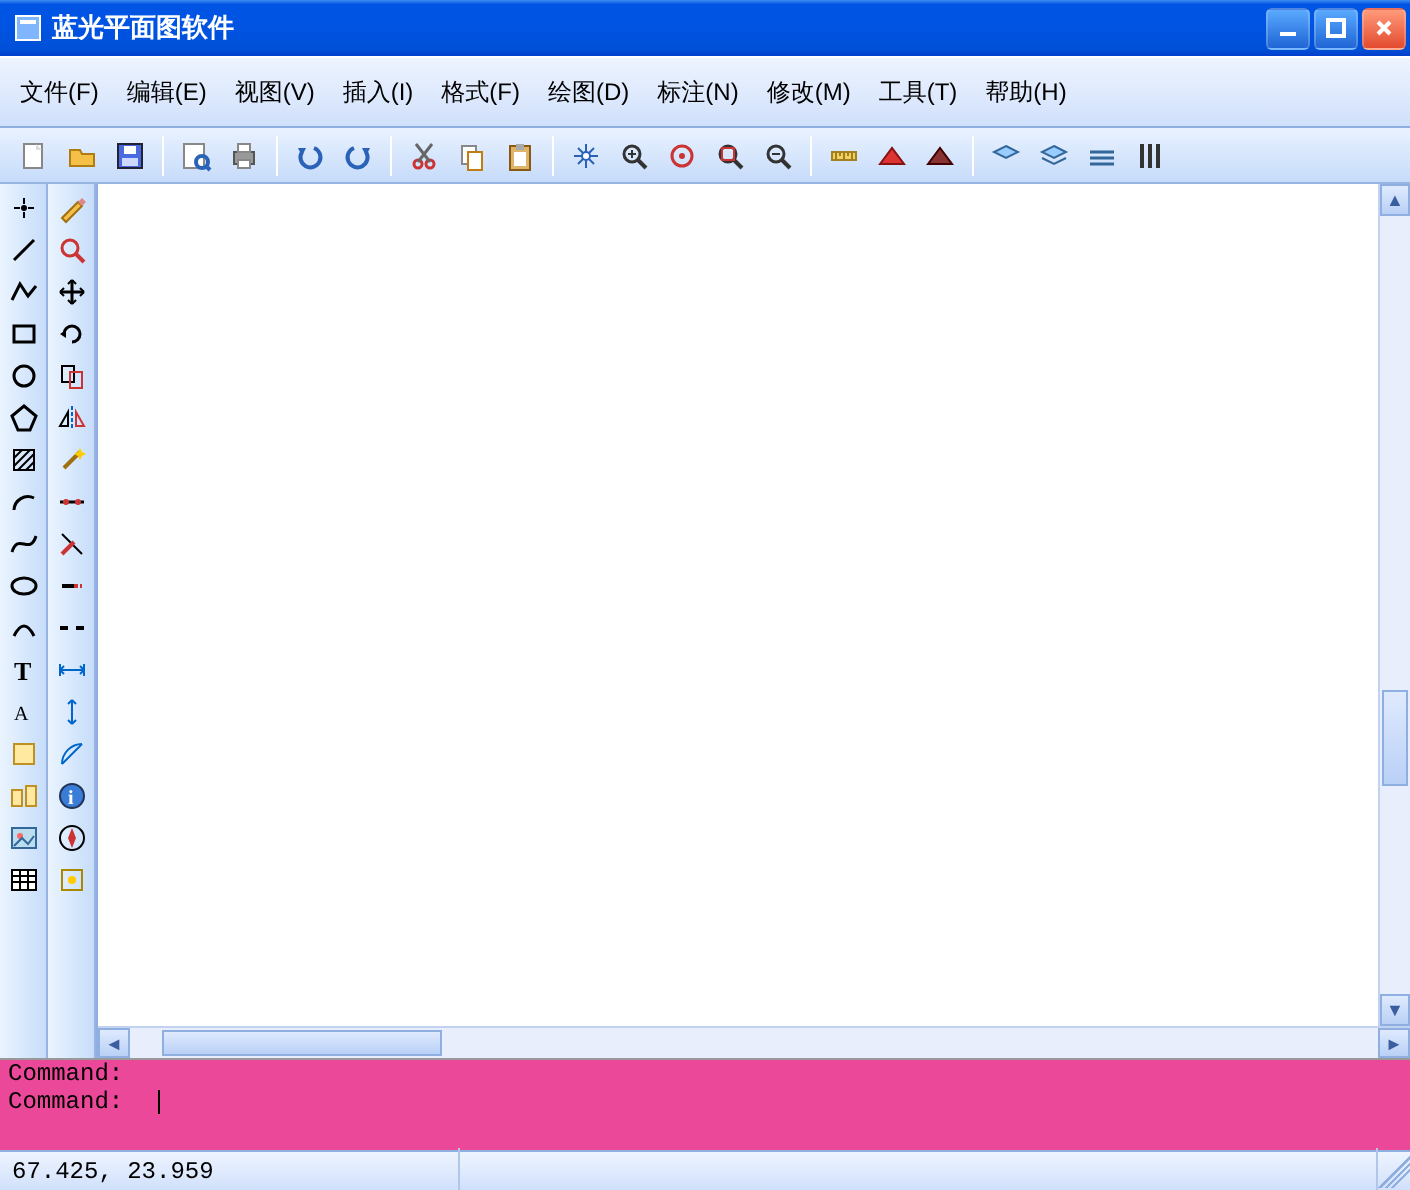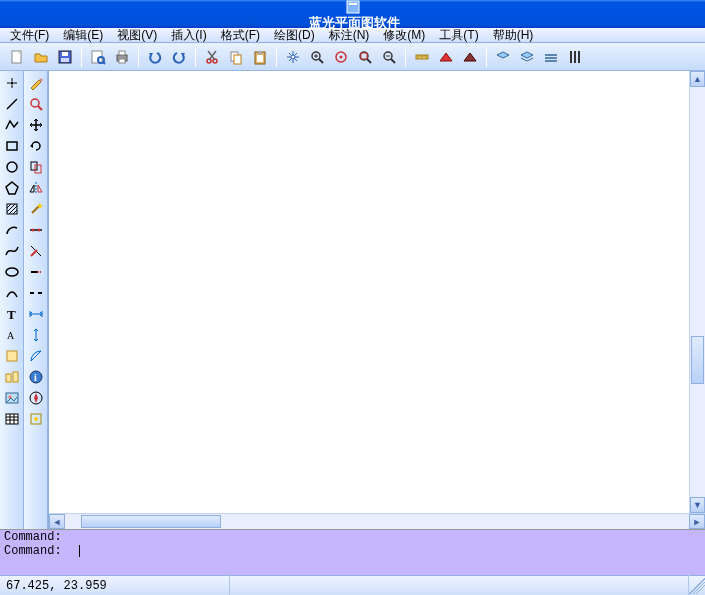--- a/index.html
+++ b/index.html
@@ -17,36 +17,35 @@
   
   .titlebar {
     height: 28px;
     background: linear-gradient(to bottom, #3c8cf0 0%, #0054e3 8%, #0054e3 40%, #0050d8 88%, #003fca 100%);
     display: flex;
     align-items: center;
     padding: 0 2px 0 6px;
     color: #fff;
     font-weight: bold;
     font-size: 13px;
-    flex-direction: column;
   }
   .titlebar .icon { width: 16px; height: 16px; margin-right: 4px; display: inline-flex; align-items: center; justify-content: center; }
   .titlebar .title { flex: 1; }
   .winbtns { display: flex; gap: 2px; }
   .winbtn {
     width: 22px; height: 21px; border-radius: 3px;
     border: 1px solid #fff3; display: flex; align-items: center; justify-content: center;
     font-family: Arial; font-size: 12px; font-weight: bold; color: #fff;
   }
   .winbtn.min, .winbtn.max { background: linear-gradient(to bottom,#5aa9ff,#1f65d6); }
   .winbtn.close { background: linear-gradient(to bottom,#ff9a7a,#e34b2f); }
 
   
   .menubar {
-    height: 15px;
+    height: 36px;
     background: linear-gradient(to bottom,#eef4ff,#d0e0fb);
     border-top: 1px solid #fff;
     border-bottom: 1px solid #8fafe0;
     display: flex;
     align-items: center;
     padding: 0 4px;
     gap: 2px;
   }
   .menuitem {
     padding: 2px 6px;
@@ -149,21 +148,21 @@
   }
   .hscroll .track { flex: 1; position: relative; }
   .hscroll .thumb {
     position: absolute; top: 1px; bottom: 1px; left: 16px; width: 140px;
     background: linear-gradient(#dfeafe,#b9d0f6); border: 1px solid #8fafe0;
   }
 
   
   .cmdarea {
     height: 46px;
-    background: #c4b5fd;
+    background: #ec4899;
     border-top: 1px solid #999;
     font-family: "Courier New", monospace;
     font-size: 12px;
     padding: 0 4px;
     overflow: hidden;
   }
   .cmdline { white-space: nowrap; line-height: 14px; }
   .cmdprompt { display: inline-block; }
   .cursor {
     display: inline-block; width: 1px; height: 12px; background: #000;

